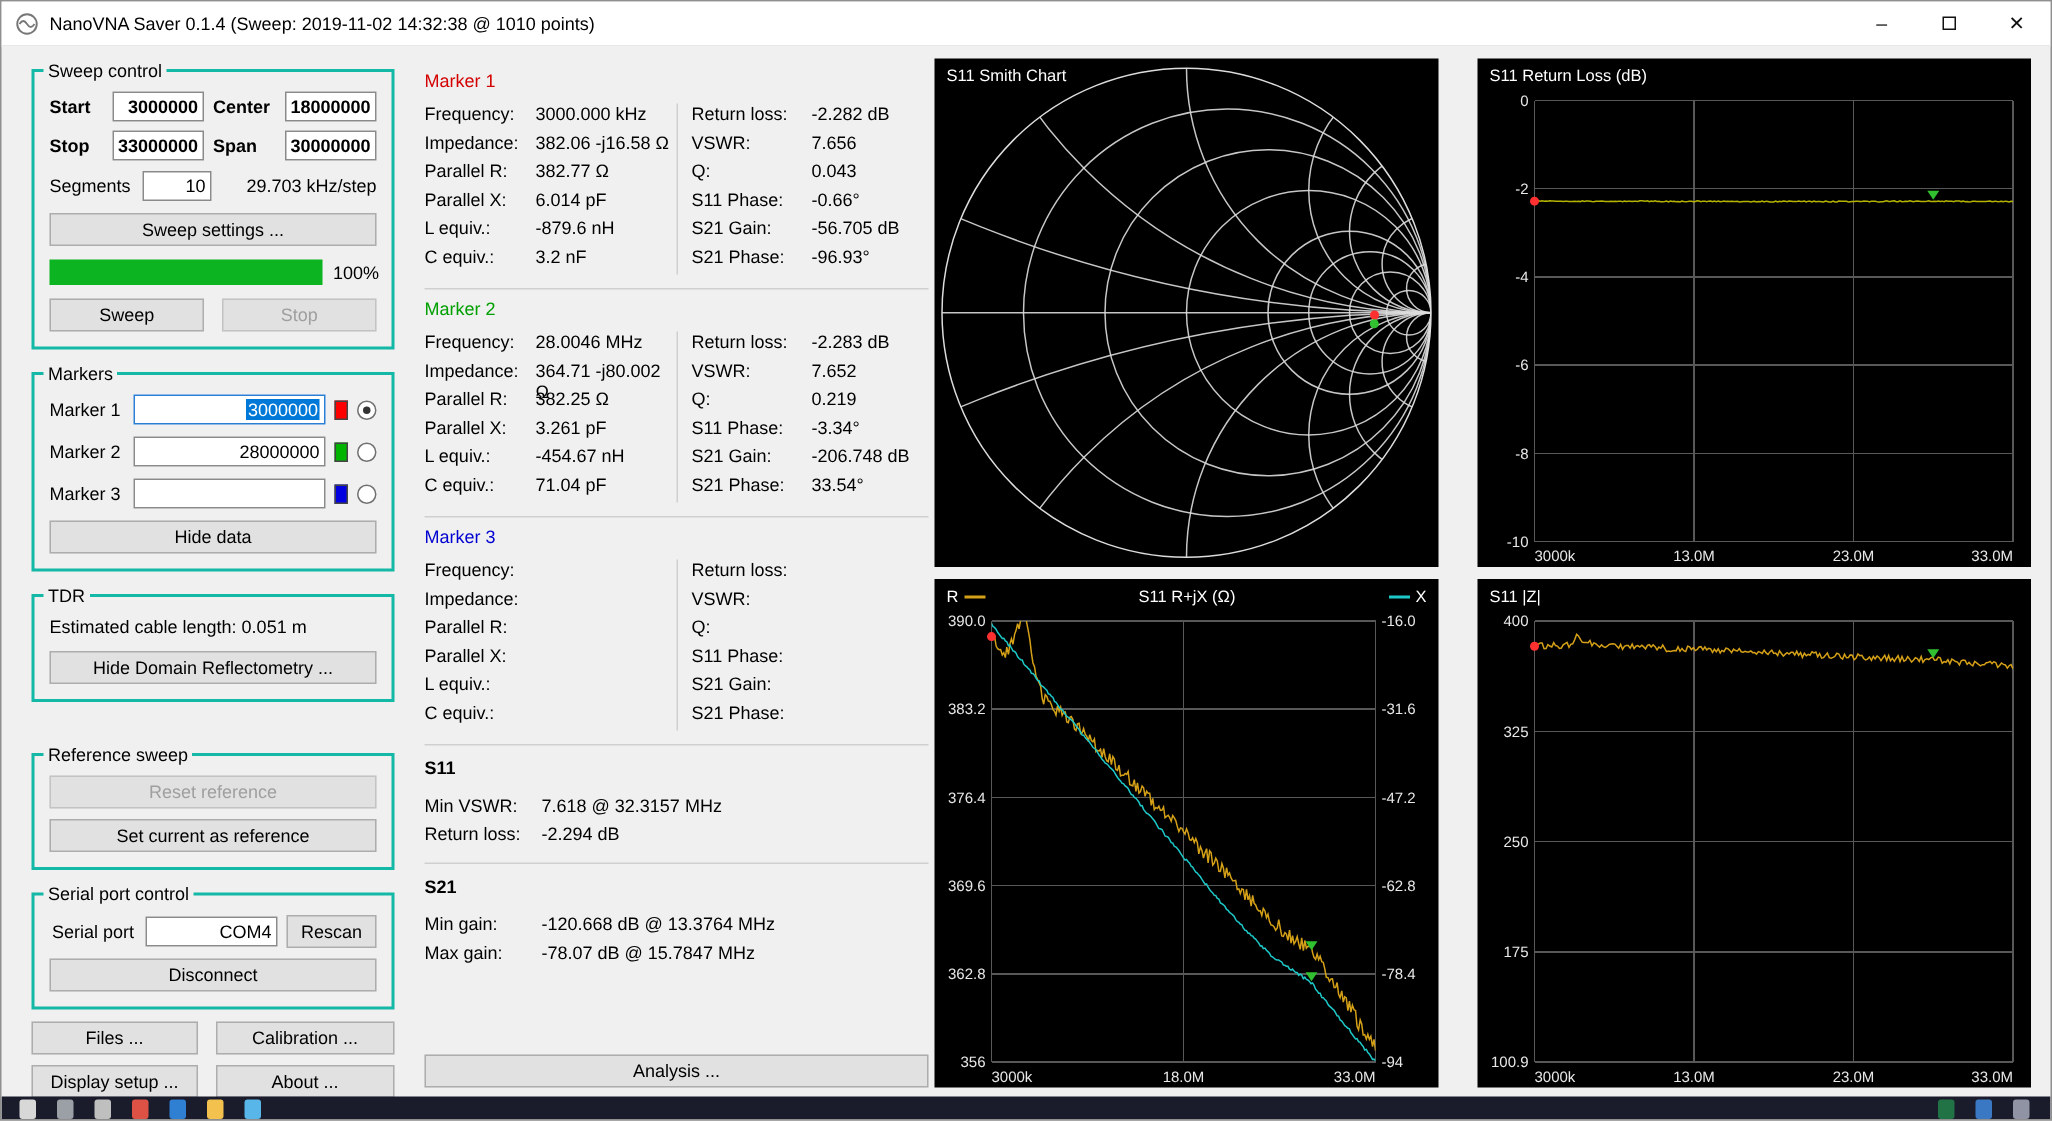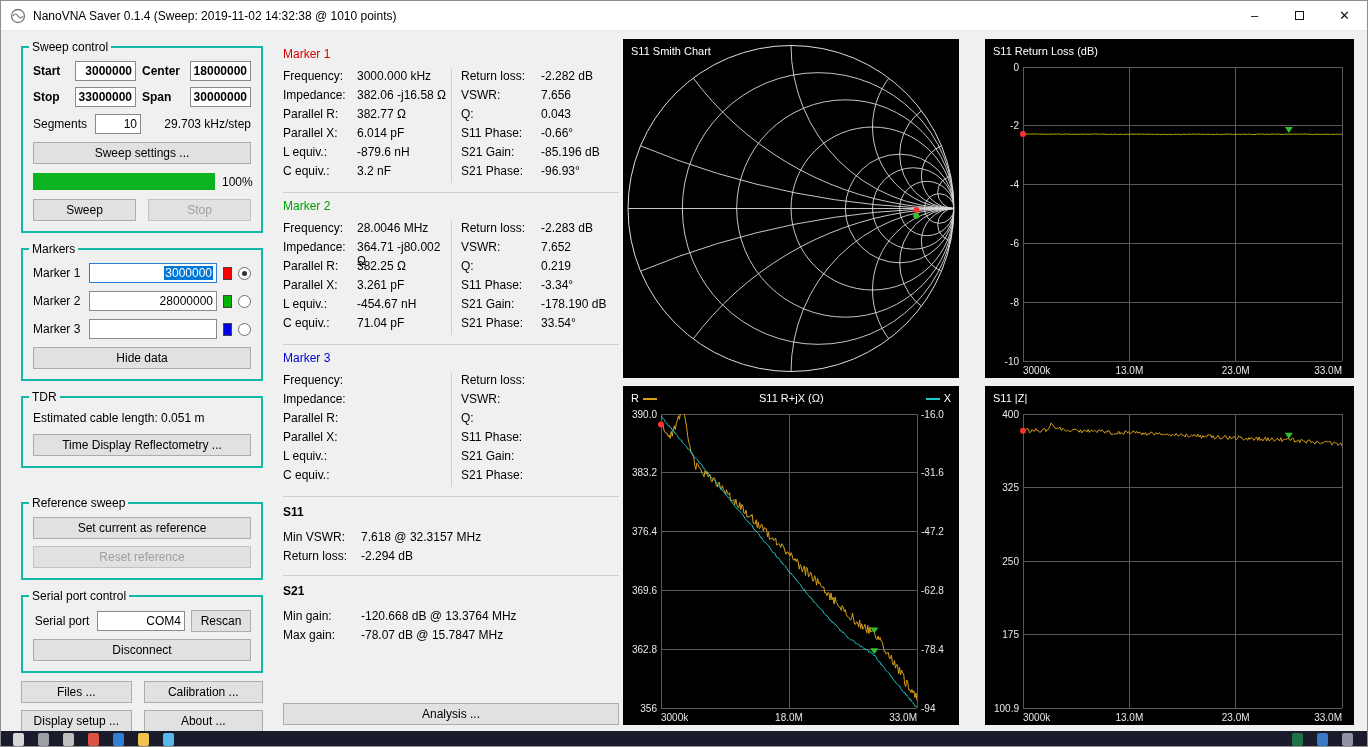--- a/index.html
+++ b/index.html
@@ -172,28 +172,28 @@
               <span class="swatch" style="background: rgb(0, 0, 224);"></span>
               <span class="radio"></span>
             </div>
           </div>
         <div class="btn" style="margin-top:2px">Hide data</div>
       </div>
 
       <div class="group">
         <span class="gtitle">TDR</span>
         <div class="tdr-text">Estimated cable length: 0.051 m</div>
-        <div class="btn">Time Display Reflectometry ...</div>
+        <div class="btn">Hide Domain Reflectometry ...</div>
       </div>
 
       <div class="group ref-group">
         <span class="gtitle">Reference sweep</span>
         <div class="stack">
+          <div class="btn disabled">Reset reference</div>
           <div class="btn">Set current as reference</div>
-          <div class="btn disabled">Reset reference</div>
         </div>
       </div>
 
       <div class="group">
         <span class="gtitle">Serial port control</span>
         <div class="serial-row">
           <span class="sp-label">Serial port</span>
           <div class="tbx">
               <span>COM4</span>
             </div>
@@ -255,21 +255,21 @@
                 <div class="mprow">
                   <span class="mplabel">Q:</span>
                   <span class="mpvalue">0.043</span>
                 </div>
                 <div class="mprow">
                   <span class="mplabel">S11 Phase:</span>
                   <span class="mpvalue">-0.66°</span>
                 </div>
                 <div class="mprow">
                   <span class="mplabel">S21 Gain:</span>
-                  <span class="mpvalue">-85.196 dB</span>
+                  <span class="mpvalue">-56.705 dB</span>
                 </div>
                 <div class="mprow">
                   <span class="mplabel">S21 Phase:</span>
                   <span class="mpvalue">-96.93°</span>
                 </div>
               </div>
             </div>
           </div>
           <div class="mpanel septop">
             <div class="mptitle" style="color: rgb(0, 160, 0);">Marker 2</div>
@@ -312,21 +312,21 @@
                 <div class="mprow">
                   <span class="mplabel">Q:</span>
                   <span class="mpvalue">0.219</span>
                 </div>
                 <div class="mprow">
                   <span class="mplabel">S11 Phase:</span>
                   <span class="mpvalue">-3.34°</span>
                 </div>
                 <div class="mprow">
                   <span class="mplabel">S21 Gain:</span>
-                  <span class="mpvalue">-178.190 dB</span>
+                  <span class="mpvalue">-206.748 dB</span>
                 </div>
                 <div class="mprow">
                   <span class="mplabel">S21 Phase:</span>
                   <span class="mpvalue">33.54°</span>
                 </div>
               </div>
             </div>
           </div>
           <div class="mpanel septop">
             <div class="mptitle" style="color: rgb(0, 0, 208);">Marker 3</div>

